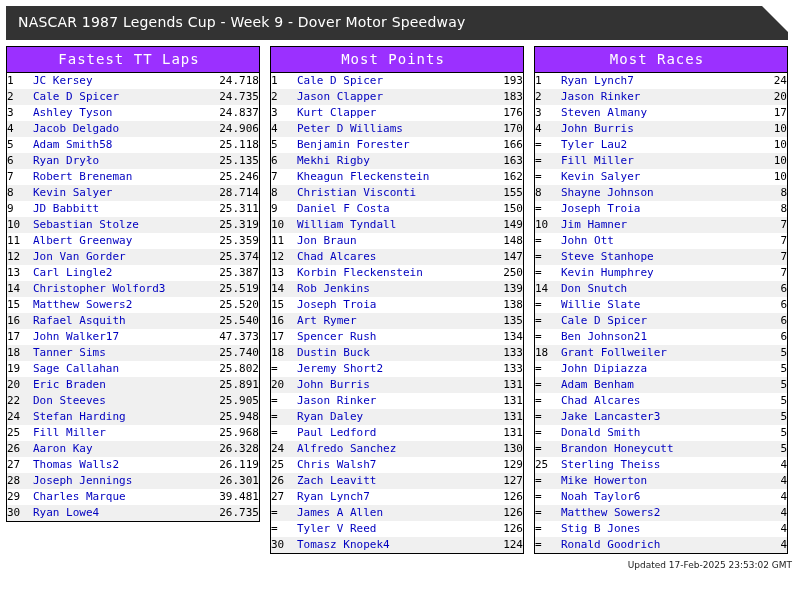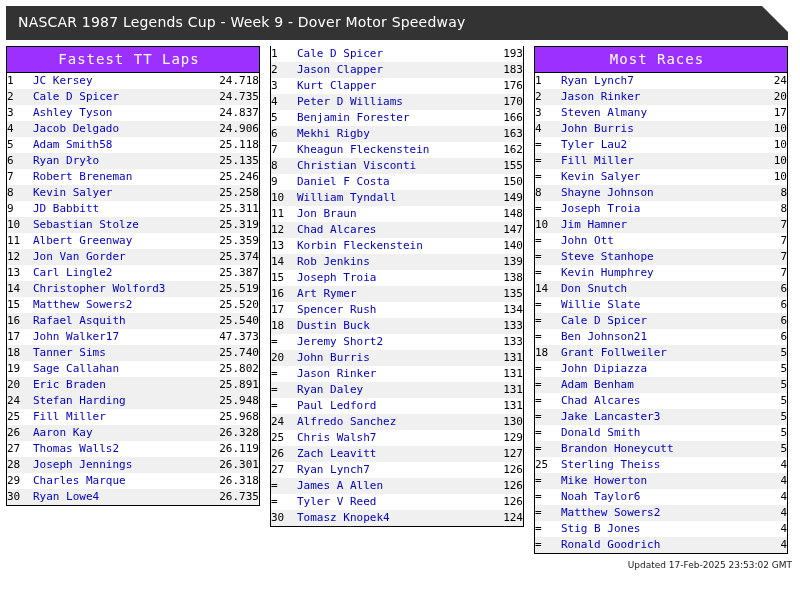--- a/index.html
+++ b/index.html
@@ -169,21 +169,21 @@
               <td class="val">25.135</td>
             </tr>
           <tr class="odd">
               <td class="rank">7</td>
               <td class="name">Robert Breneman</td>
               <td class="val">25.246</td>
             </tr>
           <tr class="even">
               <td class="rank">8</td>
               <td class="name">Kevin Salyer</td>
-              <td class="val">25.258</td>
+              <td class="val">28.714</td>
             </tr>
           <tr class="odd">
               <td class="rank">9</td>
               <td class="name">JD Babbitt</td>
               <td class="val">25.311</td>
             </tr>
           <tr class="even">
               <td class="rank">10</td>
               <td class="name">Sebastian Stolze</td>
               <td class="val">25.319</td>
@@ -232,20 +232,25 @@
               <td class="rank">19</td>
               <td class="name">Sage Callahan</td>
               <td class="val">25.802</td>
             </tr>
           <tr class="even">
               <td class="rank">20</td>
               <td class="name">Eric Braden</td>
               <td class="val">25.891</td>
             </tr>
           <tr class="even">
+              <td class="rank">22</td>
+              <td class="name">Don Steeves</td>
+              <td class="val">25.905</td>
+            </tr>
+          <tr class="even">
               <td class="rank">24</td>
               <td class="name">Stefan Harding</td>
               <td class="val">25.948</td>
             </tr>
           <tr class="odd">
               <td class="rank">25</td>
               <td class="name">Fill Miller</td>
               <td class="val">25.968</td>
             </tr>
           <tr class="even">
@@ -259,32 +264,33 @@
               <td class="val">26.119</td>
             </tr>
           <tr class="even">
               <td class="rank">28</td>
               <td class="name">Joseph Jennings</td>
               <td class="val">26.301</td>
             </tr>
           <tr class="odd">
               <td class="rank">29</td>
               <td class="name">Charles Marque</td>
-              <td class="val">26.318</td>
+              <td class="val">39.481</td>
             </tr>
           <tr class="even">
               <td class="rank">30</td>
               <td class="name">Ryan Lowe4</td>
               <td class="val">26.735</td>
             </tr>
         </tbody>
       </table>
     </div>
 
     <div class="col">
+      <div class="col-header">Most Points</div>
       <table class="data">
         <tbody>
           <tr class="odd">
               <td class="rank">1</td>
               <td class="name">Cale D Spicer</td>
               <td class="val short">193</td>
             </tr>
           <tr class="even">
               <td class="rank">2</td>
               <td class="name">Jason Clapper</td>
@@ -336,21 +342,21 @@
               <td class="val short">148</td>
             </tr>
           <tr class="even">
               <td class="rank">12</td>
               <td class="name">Chad Alcares</td>
               <td class="val short">147</td>
             </tr>
           <tr class="odd">
               <td class="rank">13</td>
               <td class="name">Korbin Fleckenstein</td>
-              <td class="val short">140</td>
+              <td class="val short">250</td>
             </tr>
           <tr class="even">
               <td class="rank">14</td>
               <td class="name">Rob Jenkins</td>
               <td class="val short">139</td>
             </tr>
           <tr class="odd">
               <td class="rank">15</td>
               <td class="name">Joseph Troia</td>
               <td class="val short">138</td>

